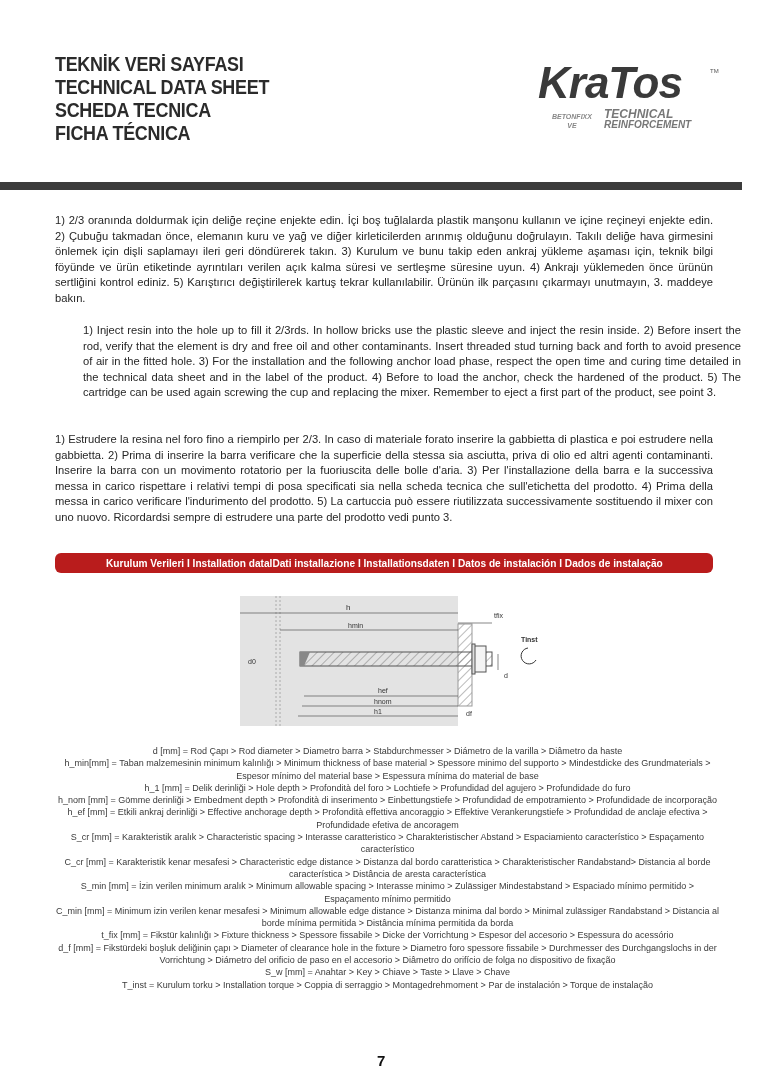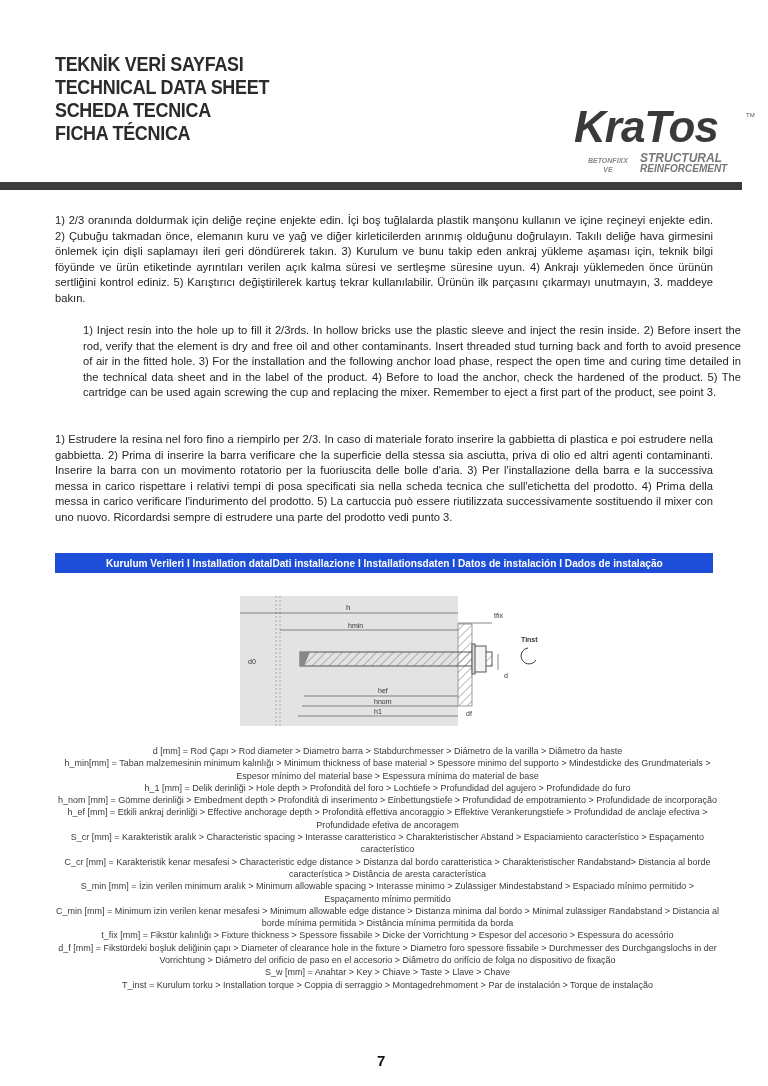--- a/index.html
+++ b/index.html
@@ -1,30 +1,30 @@
 <!DOCTYPE html>
 <html><head>
 <meta charset="utf-8">
 <style>
   html, body { margin: 0; padding: 0; background: #ffffff; }
   body { width: 768px; height: 1086px; position: relative; overflow: hidden; font-family: "Liberation Sans", sans-serif; color: #2a2a2a; }
   .titles { position: absolute; left: 55px; top: 53px; }
   .titles div { font-family: "Liberation Sans", sans-serif; font-weight: bold; font-size: 19.5px; line-height: 23px; color: #2b2b2b; letter-spacing: -0.3px; transform: scaleX(0.92); transform-origin: left; white-space: nowrap; }
-  .logo { position: absolute; left: 568px; top: 58px; width: 190px; height: 90px; margin-top: 44px; }
+  .logo { position: absolute; left: 532px; top: 58px; width: 190px; height: 90px; }
   .logo .brand { position: absolute; left: 6px; top: 0; font-family: "Liberation Sans", sans-serif; font-weight: bold; font-style: italic; font-size: 44px; color: #3a3a3a; letter-spacing: -1px; }
   .logo .tm { position: absolute; left: 178px; top: 10px; font-size: 6px; color: #555; }
   .logo .betonfixx { position: absolute; left: 20px; top: 54px; font-size: 7px; font-weight: bold; font-style: italic; color: #888; text-align: center; line-height: 9px; }
   .logo .structural { position: absolute; left: 72px; top: 50px; font-size: 12px; font-weight: bold; font-style: italic; color: #777; line-height: 12px; }
   .logo .reinf { position: absolute; left: 72px; top: 62px; font-size: 10px; font-weight: bold; font-style: italic; color: #777; line-height: 10px; }
   .rule { position: absolute; left: 0; top: 182px; width: 742px; height: 8px; background: #3c3c3c; }
   .para { position: absolute; left: 55px; width: 658px; font-size: 11.2px; line-height: 15.5px; color: #262626; text-align: justify; }
   .p1 { top: 213px; }
   .p2 { top: 323px; margin-left: 28px; }
   .p3 { top: 432px; }
-  .banner { position: absolute; left: 55px; top: 553px; width: 658px; height: 20px; background: #1d4ed8; color: #fff; font-size: 11.5px; font-weight: bold; line-height: 20px; text-align: center; white-space: nowrap; overflow: hidden; }
+  .banner { position: absolute; left: 55px; top: 553px; width: 658px; height: 20px; background: #b91c1c; color: #fff; font-size: 11.5px; font-weight: bold; line-height: 20px; text-align: center; white-space: nowrap; overflow: hidden; border-radius: 6px; }
   .banner span { display: inline-block; transform: scaleX(0.88); }
   .diagram { position: absolute; left: 228px; top: 588px; width: 330px; height: 142px; }
   .defs { position: absolute; left: 55px; top: 745px; width: 665px; font-size: 9px; line-height: 12.3px; color: #3a3a3a; }
   .defs div { white-space: normal; text-align: center; }
   .pagenum { position: absolute; left: 377px; top: 1052px; font-size: 15px; font-weight: bold; color: #111; }
 </style>
 </head>
 <body>
 
 <div class="titles">
@@ -34,21 +34,21 @@
   <div>FICHA TÉCNICA</div>
 </div>
 
 <div class="logo">
   <div class="brand">KraTos</div>
   <div class="tm">TM</div>
   <div class="betonfixx">
     <div>BETONFIXX</div>
     <div>VE</div>
   </div>
-  <div class="structural">STRUCTURAL</div>
+  <div class="structural">TECHNICAL</div>
   <div class="reinf">REINFORCEMENT</div>
 </div>
 
 <div class="rule"></div>
 
 <div class="para p1">1) 2/3 oranında doldurmak için deliğe reçine enjekte edin. İçi boş tuğlalarda plastik manşonu kullanın ve içine reçineyi enjekte edin. 2) Çubuğu takmadan önce, elemanın kuru ve yağ ve diğer kirleticilerden arınmış olduğunu doğrulayın. Takılı deliğe hava girmesini önlemek için dişli saplamayı ileri geri döndürerek takın. 3) Kurulum ve bunu takip eden ankraj yükleme aşaması için, teknik bilgi föyünde ve ürün etiketinde ayrıntıları verilen açık kalma süresi ve sertleşme süresine uyun. 4) Ankrajı yüklemeden önce ürünün sertliğini kontrol ediniz. 5) Karıştırıcı değiştirilerek kartuş tekrar kullanılabilir. Ürünün ilk parçasını çıkarmayı unutmayın, 3. maddeye bakın.</div>
 <div class="para p2">1) Inject resin into the hole up to fill it 2/3rds. In hollow bricks use the plastic sleeve and inject the resin inside. 2) Before insert the rod, verify that the element is dry and free oil and other contaminants. Insert threaded stud turning back and forth to avoid presence of air in the fitted hole. 3) For the installation and the following anchor load phase, respect the open time and curing time detailed in the technical data sheet and in the label of the product. 4) Before to load the anchor, check the hardened of the product. 5) The cartridge can be used again screwing the cup and replacing the mixer. Remember to eject a first part of the product, see point 3.</div>
 <div class="para p3">1) Estrudere la resina nel foro fino a riempirlo per 2/3. In caso di materiale forato inserire la gabbietta di plastica e poi estrudere nella gabbietta. 2) Prima di inserire la barra verificare che la superficie della stessa sia asciutta, priva di olio ed altri agenti contaminanti. Inserire la barra con un movimento rotatorio per la fuoriuscita delle bolle d'aria. 3) Per l'installazione della barra e la successiva messa in carico rispettare i relativi tempi di posa specificati sia nella scheda tecnica che sull'etichetta del prodotto. 4) Prima della messa in carico verificare l'indurimento del prodotto. 5) La cartuccia può essere riutilizzata successivamente sostituendo il mixer con uno nuovo. Ricordardsi sempre di estrudere una parte del prodotto vedi punto 3.</div>
 
 <div class="banner">

